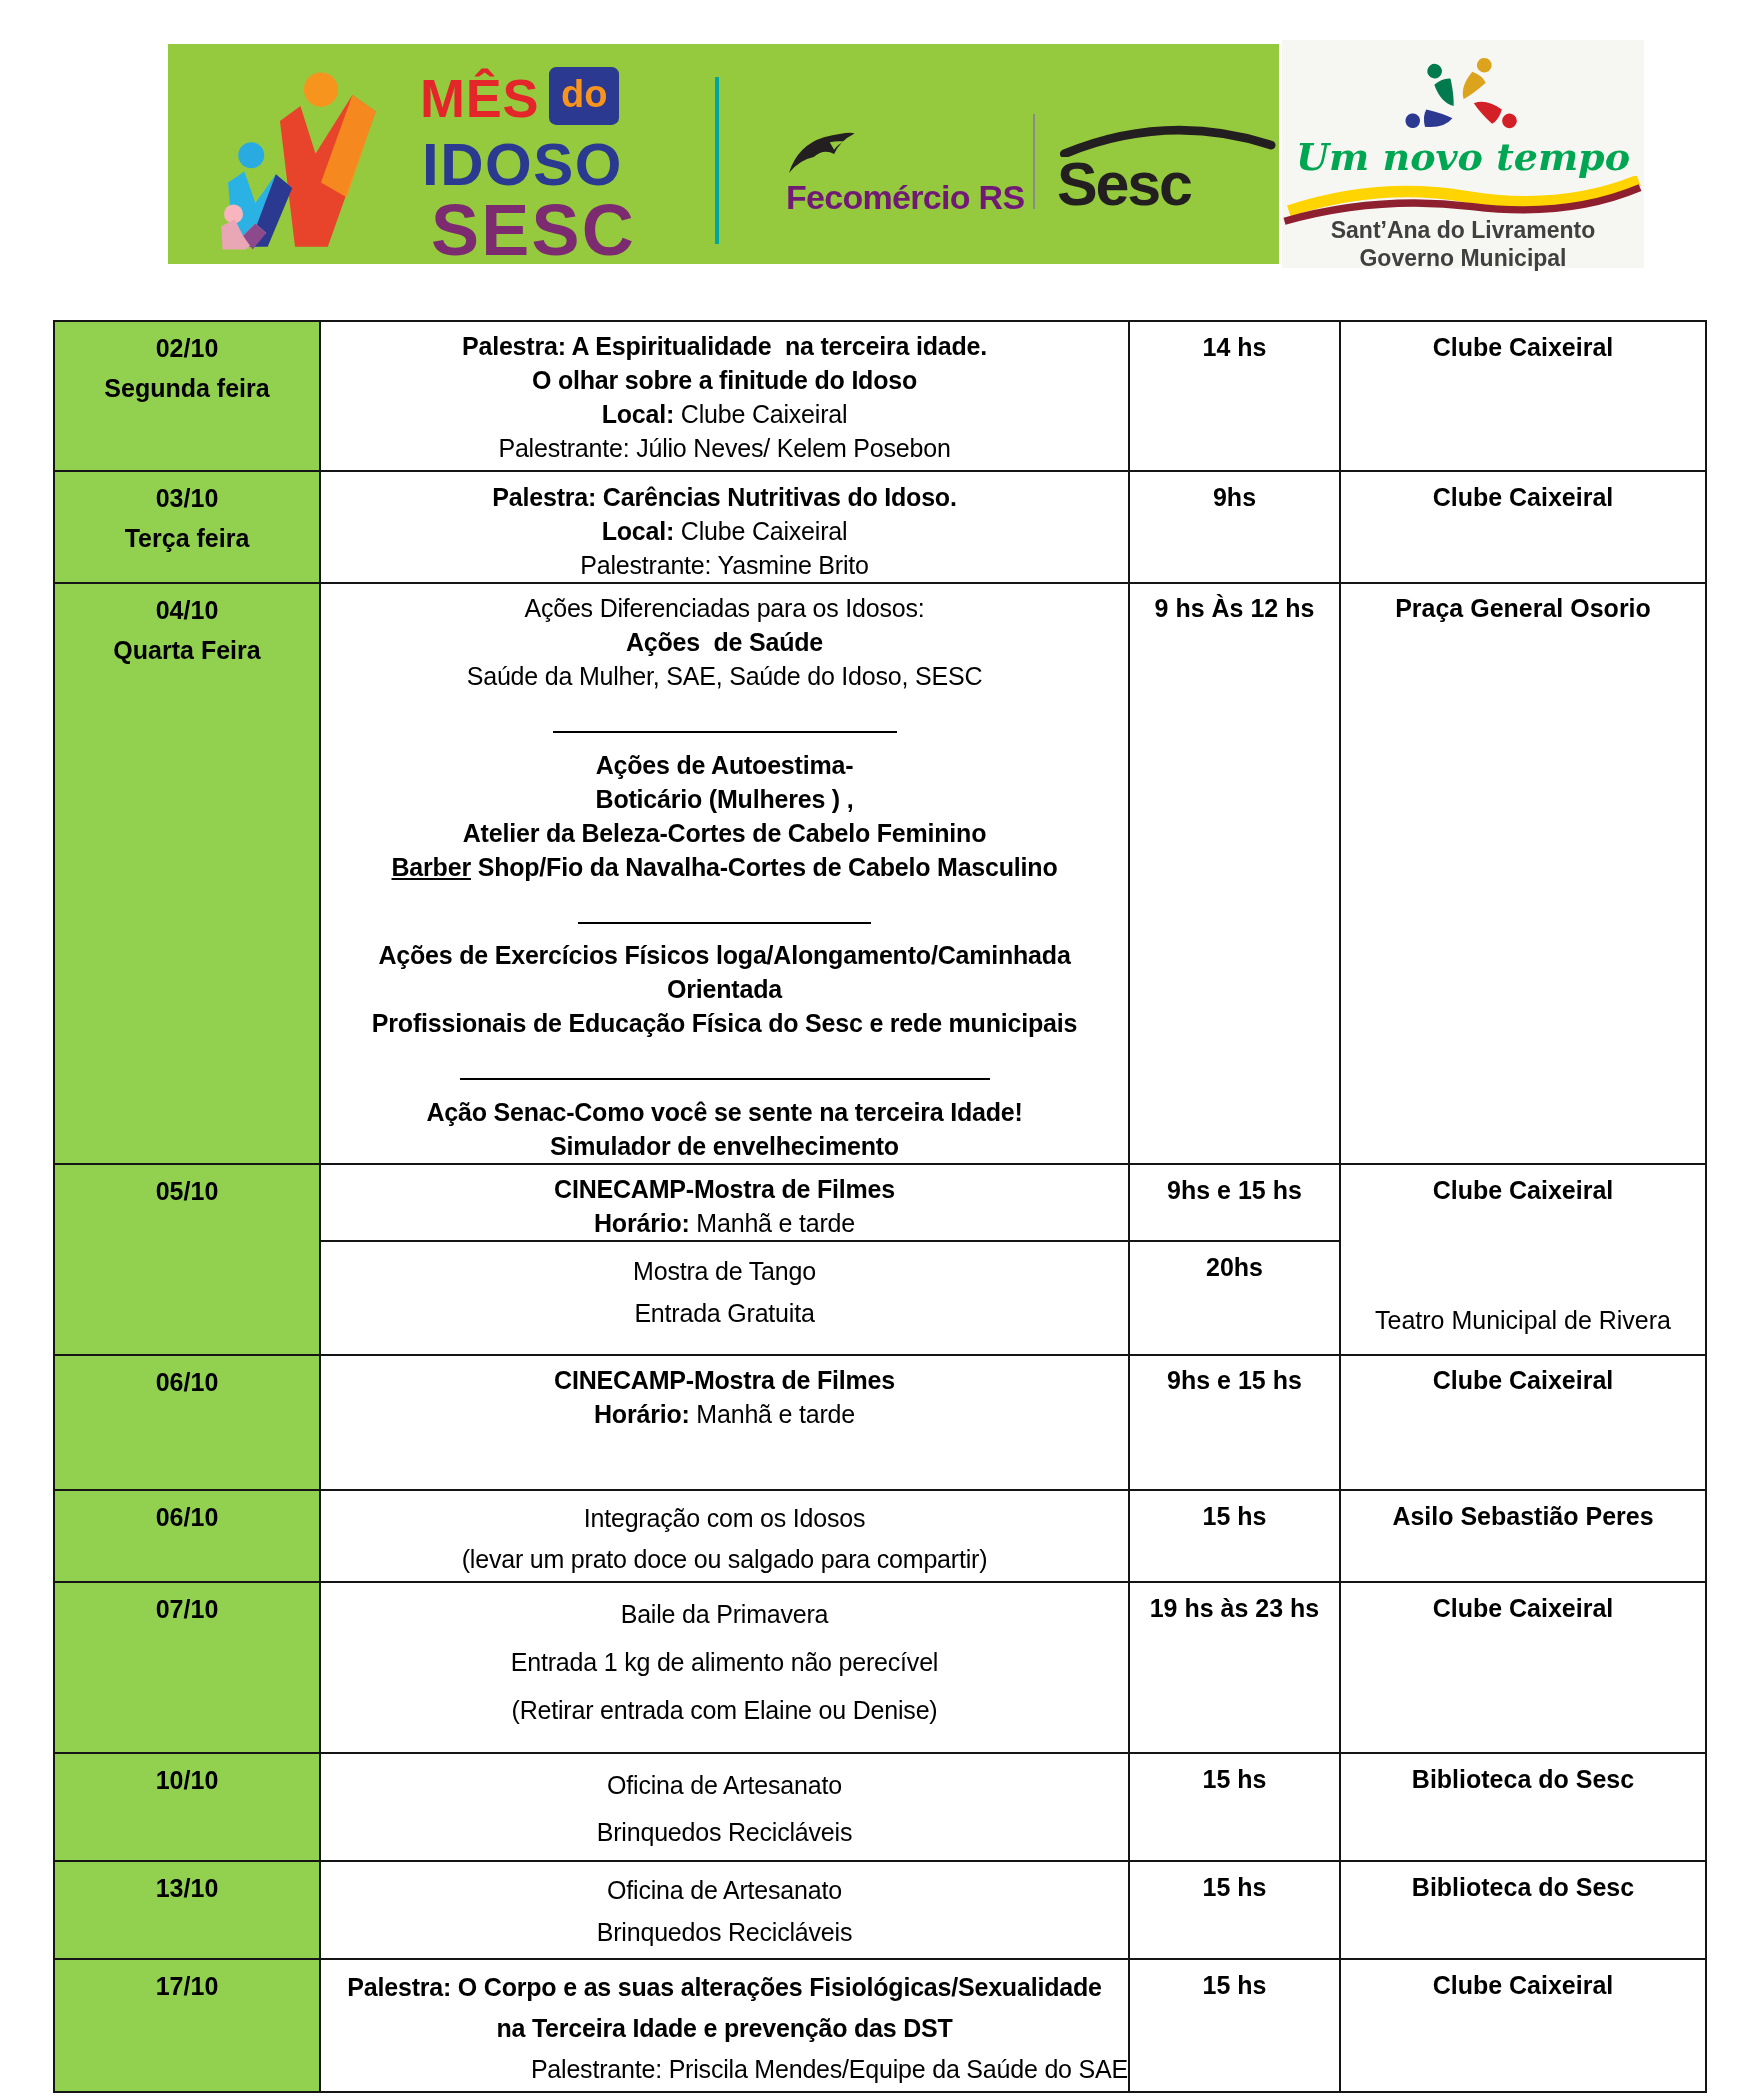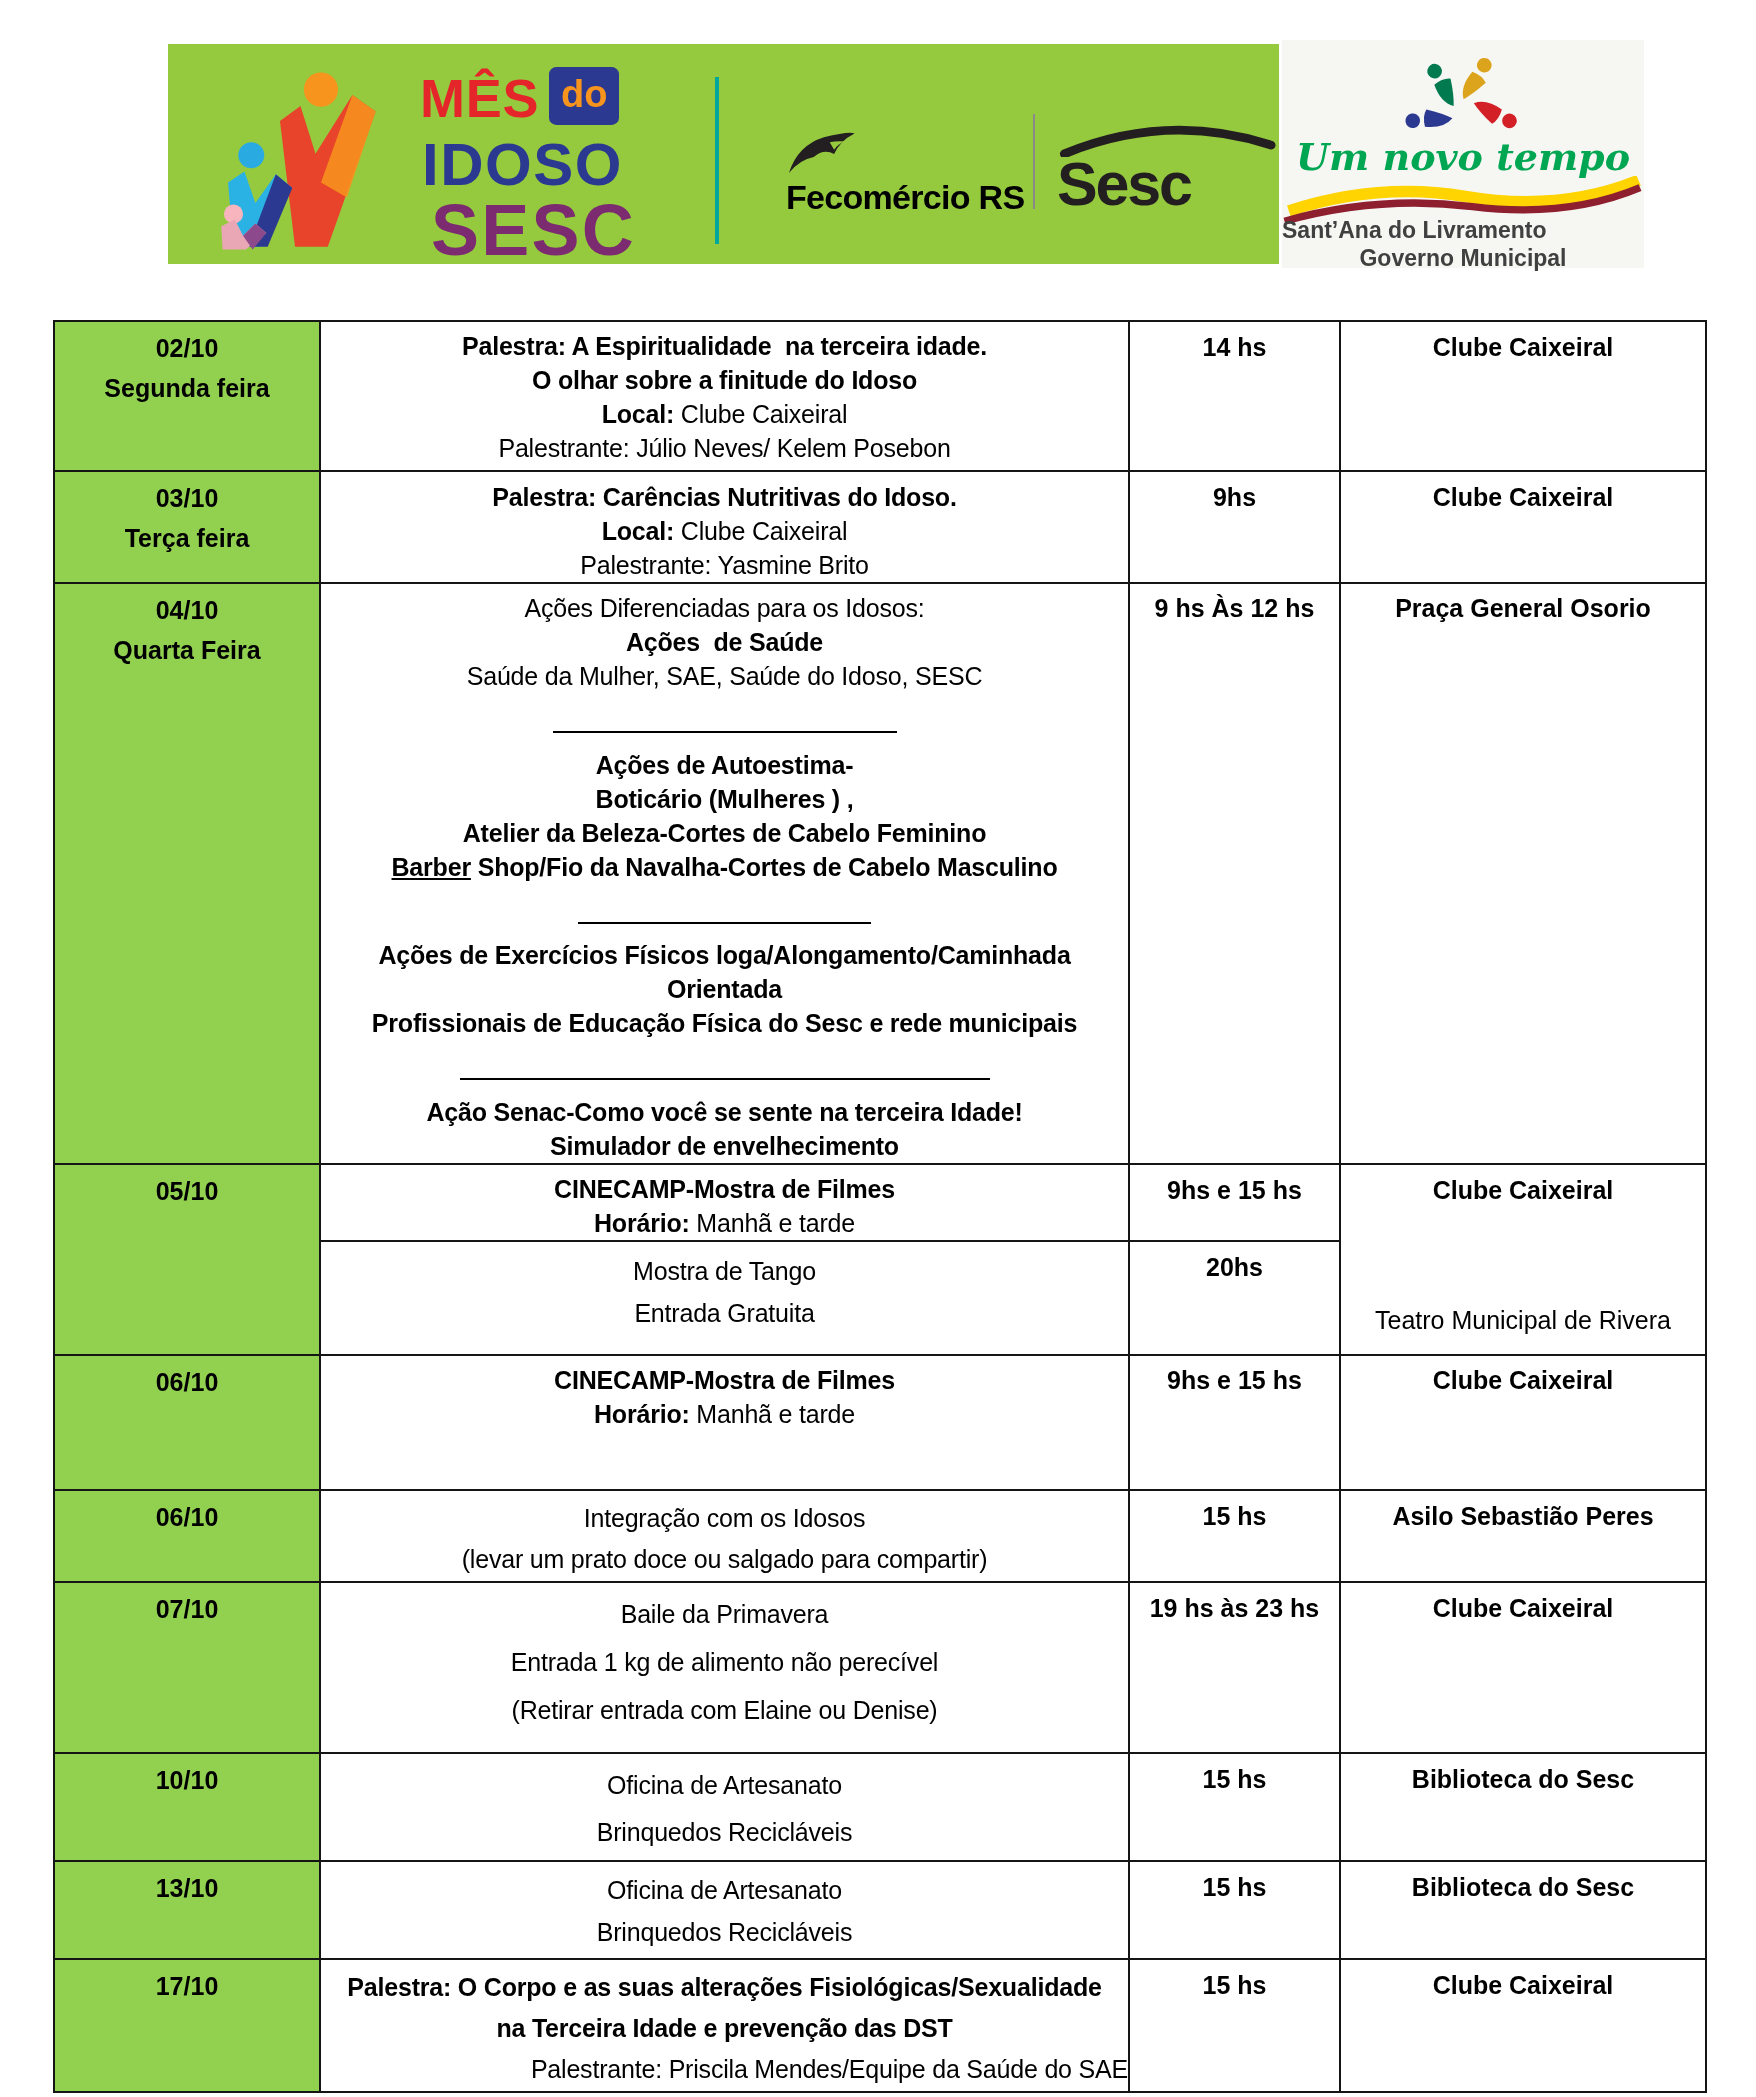--- a/index.html
+++ b/index.html
@@ -13,31 +13,31 @@
   .figures-svg{position:absolute;left:45px;top:20.5px;}
   .mes-line{position:absolute;left:252px;top:23.4px;white-space:nowrap;}
   .mes-word{font-weight:bold;font-size:54px;color:#e4262b;letter-spacing:0.7px;}
   .do-box{display:inline-block;background:#2b3990;color:#f7941d;font-weight:bold;font-size:38px;
           padding:5.9px 11.7px 8.8px;border-radius:7.3px;margin-left:10.2px;vertical-align:10.2px;}
   .idoso-word{position:absolute;left:254px;top:86px;font-weight:bold;font-size:60px;color:#2b3990;letter-spacing:1.5px;}
   .sesc-word{position:absolute;left:263px;top:145px;font-weight:bold;font-size:72px;color:#7c2b70;letter-spacing:2.2px;}
   .teal-divider{position:absolute;left:547px;top:33px;width:3.7px;height:167px;background:#00a79d;}
 
   .fecom{position:absolute;left:618px;top:88px;text-align:left;}
-  .fecom-text{font-weight:bold;font-size:34px;color:#000000;letter-spacing:-0.7px;}
+  .fecom-text{font-weight:bold;font-size:34px;color:#701a75;letter-spacing:-0.7px;}
   .logo-sep{position:absolute;left:865px;top:70px;width:2.2px;height:95px;background:#8a8a8a;}
   .sesc-brand{position:absolute;left:889px;top:79px;}
   .sesc-brand-text{font-weight:bold;font-size:61px;color:#231f20;letter-spacing:-2.2px;line-height:51px;}
 
   .muni-figs{position:absolute;left:110px;top:16px;}
   .muni-script{position:absolute;left:0;top:94px;width:100%;text-align:center;
                font-family:"DejaVu Serif",serif;font-style:italic;font-weight:bold;
                font-size:38px;color:#00a651;}
   .muni-swoosh{position:absolute;left:0;top:136px;}
-  .muni-city{position:absolute;left:0;top:177px;width:100%;font-weight:bold;font-size:23px;color:#404040;}
+  .muni-city{position:absolute;left:0;top:177px;width:100%;text-align:center;font-weight:bold;font-size:23px;color:#404040;}
   .muni-gov{position:absolute;left:0;top:205px;width:100%;text-align:center;font-weight:bold;font-size:23px;color:#404040;}
 
   
   .table-wrap{position:absolute;left:53px;top:320px;width:1651px;}
   table.schedule{border-collapse:collapse;table-layout:fixed;width:1651px;}
   .schedule td{border:2.9px solid #151515;vertical-align:top;padding:0;overflow:hidden;}
   .col-date{width:266px;} .col-event{width:809px;} .col-time{width:211px;} .col-loc{width:366px;}
 
   td.date-cell{background:#92d050;text-align:center;font-weight:bold;font-size:25px;padding-top:6px;}
   td.date-cell div{line-height:40px;}

